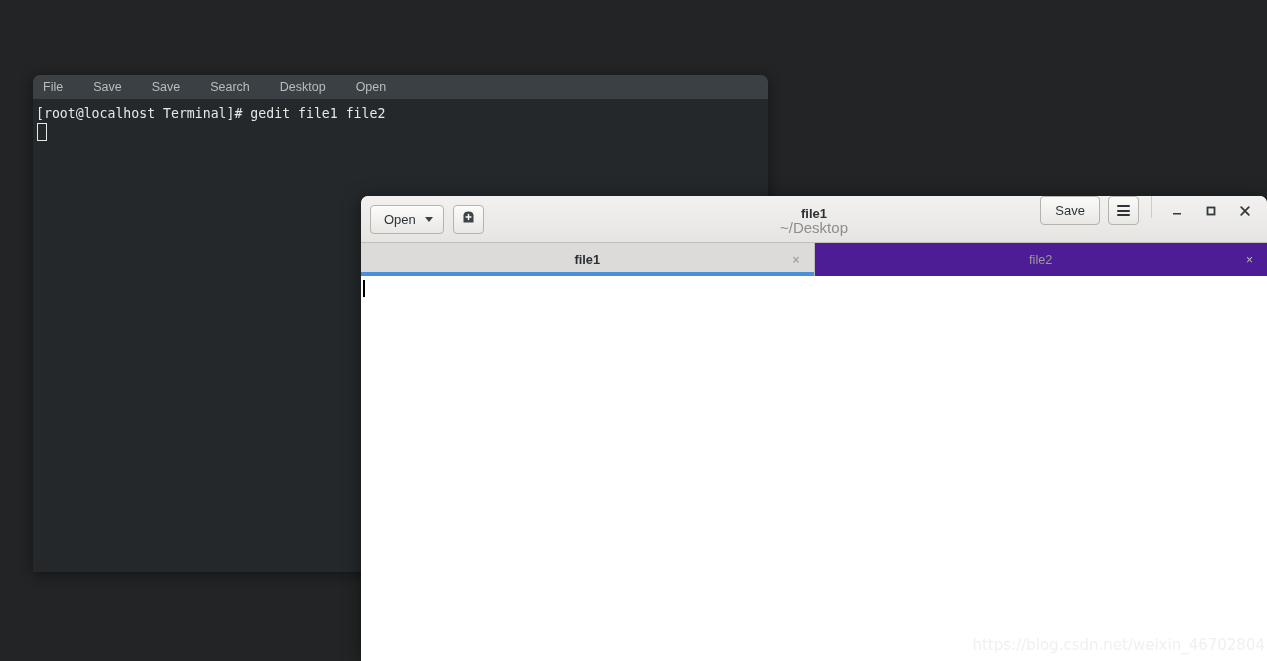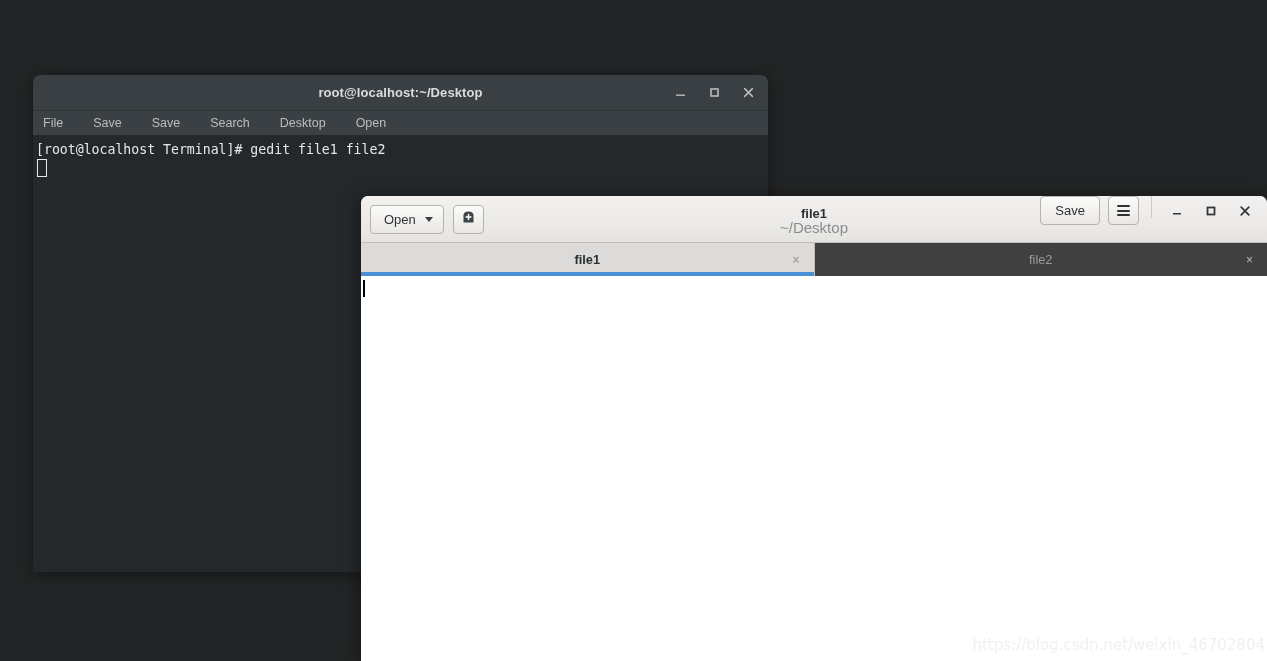--- a/index.html
+++ b/index.html
@@ -245,21 +245,21 @@
     font-size: 12.8px;
     box-sizing: border-box;
   }
   .gtab.active {
     background: #dcdbd9;
     color: #2b3133;
     font-weight: bold;
     border-right: 1px solid #bdbbb8;
   }
   .gtab.inactive {
-    background: #404040;
+    background: #4c1d95;
     color: #9a9a99;
   }
   .gtab.active::after {
     content: "";
     position: absolute;
     left: 0; right: 0; bottom: 0;
     height: 4px;
     background: #4a90d9;
   }
   .gtab-close {
@@ -297,40 +297,20 @@
     white-space: nowrap;
   }
 </style>
 </head>
 <body>
 
 <div id="desktop"></div>
 
 <div id="terminal-window">
 
-  <div id="terminal-titlebar">
-    <div id="terminal-title">root@localhost:~/Desktop</div>
-    <div class="term-ctrls">
-      <div class="term-ctrl">
-        <svg width="11" height="11" viewBox="0 0 11 11">
-            <rect x="1" y="7.5" width="9" height="1.4" fill="#b8bcbe"></rect>
-          </svg>
-      </div>
-      <div class="term-ctrl">
-        <svg width="11" height="11" viewBox="0 0 11 11">
-            <rect x="2" y="2" width="7" height="7" fill="none" stroke="#b8bcbe" stroke-width="1.6"></rect>
-          </svg>
-      </div>
-      <div class="term-ctrl">
-        <svg width="11" height="11" viewBox="0 0 11 11">
-            <path d="M1.6 1.6 L9.4 9.4 M9.4 1.6 L1.6 9.4" stroke="#b8bcbe" stroke-width="1.5" stroke-linecap="round"></path>
-          </svg>
-      </div>
-    </div>
-  </div>
 
   <div id="terminal-menubar">
     <div class="term-menu-item">File</div>
     <div class="term-menu-item">Save</div>
     <div class="term-menu-item">Save</div>
     <div class="term-menu-item">Search</div>
     <div class="term-menu-item">Desktop</div>
     <div class="term-menu-item">Open</div>
   </div>
 

